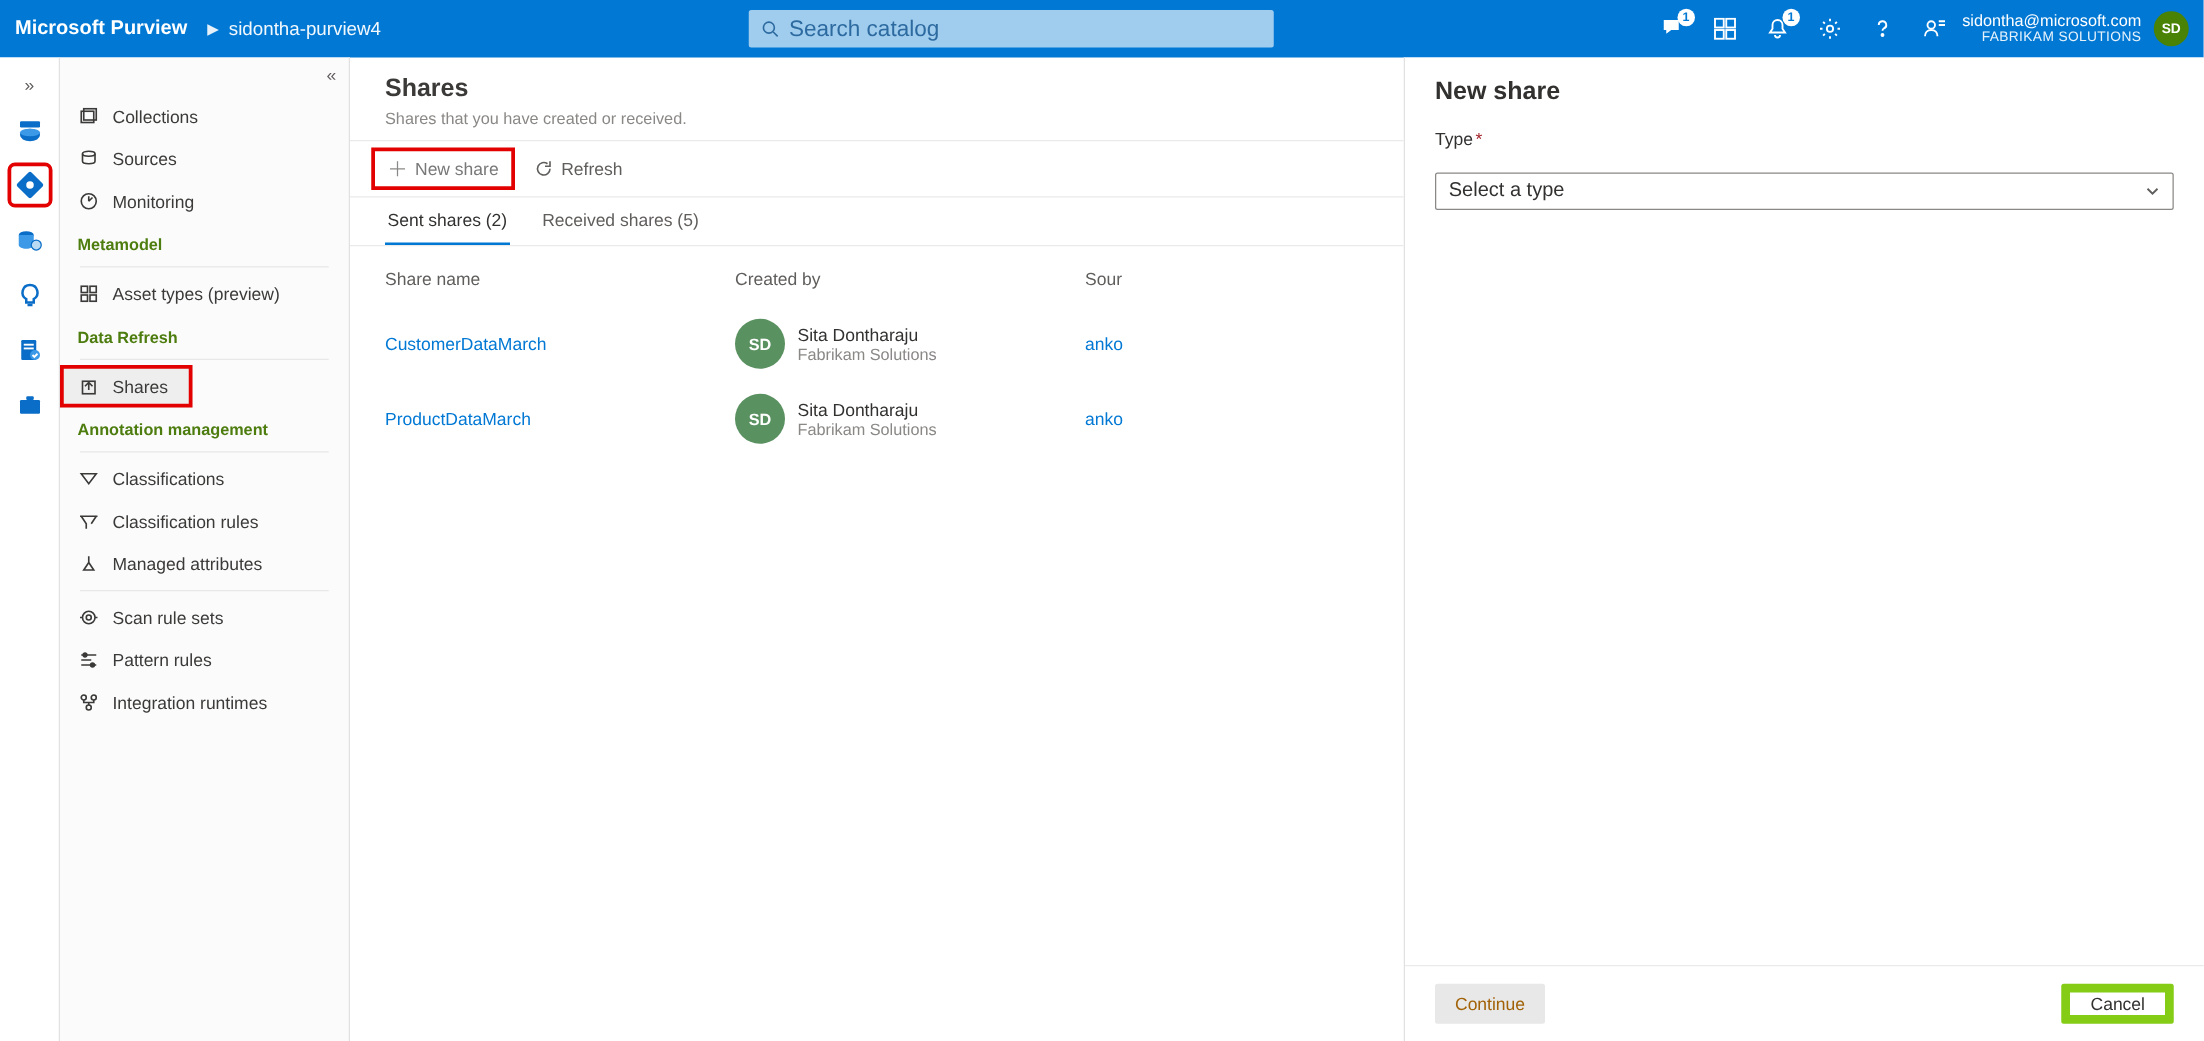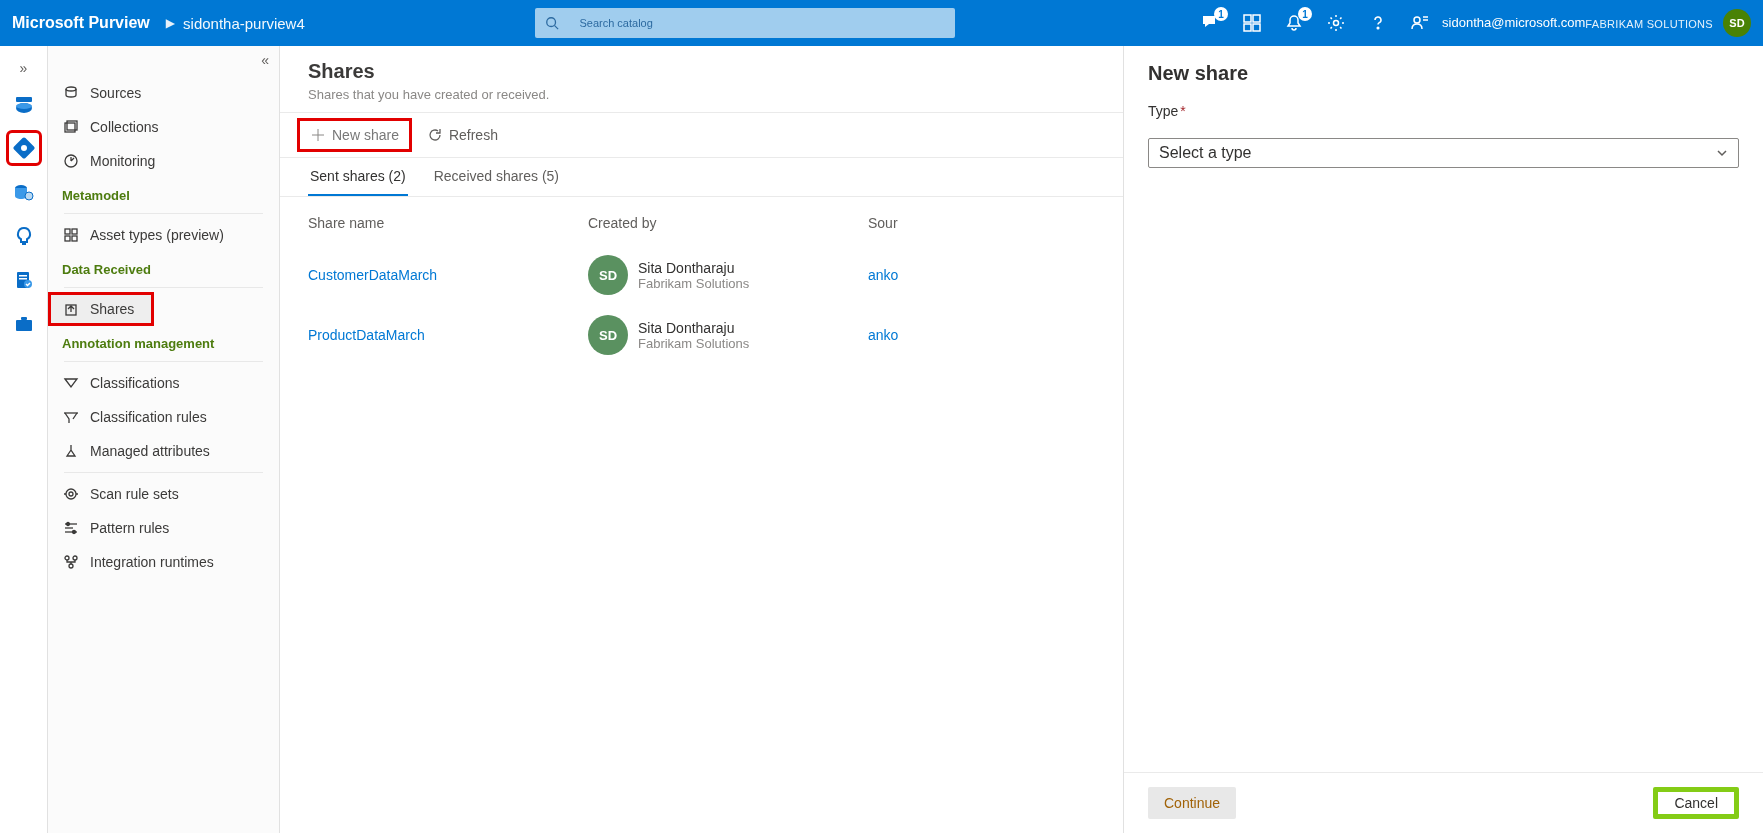--- a/index.html
+++ b/index.html
@@ -6,25 +6,25 @@
   body { font-family: "Segoe UI", Arial, sans-serif; font-size: 14px; color: #323130; background: #fff; overflow: hidden; }
   
   
   .header { height: 46px; background: #0078d4; display: flex; align-items: center; color: #fff; padding: 0 12px; }
   .header-title { font-size: 16px; font-weight: 600; margin-right: 8px; text-align: center; }
   .header-chevron { margin: 0 8px; font-size: 12px; opacity: 0.9; }
   .header-subtitle { font-size: 15px; opacity: 0.95; }
   .search-wrap { flex: 1; display: flex; justify-content: center; }
   .search-box { width: 420px; height: 30px; background: #a0cdee; border-radius: 2px; display: flex; align-items: center; padding: 0 10px; color: #2c5c8f; }
   .search-box svg { flex-shrink: 0; }
-  .search-box span { margin-left: 20px; font-size: 11px; color: #2c6aa0; }
+  .search-box span { margin-left: 8px; font-size: 18px; color: #2c6aa0; }
   .header-icons { display: flex; align-items: center; gap: 18px; margin-left: 12px; }
   .header-icon { position: relative; display: flex; align-items: center; justify-content: center; width: 24px; height: 24px; cursor: pointer; }
   .badge { position: absolute; top: -4px; right: -6px; background: #fff; color: #0078d4; border-radius: 50%; font-size: 10px; font-weight: 600; width: 14px; height: 14px; display: flex; align-items: center; justify-content: center; }
-  .account { display: flex; flex-direction: row; align-items: flex-end; margin-left: 10px; line-height: 1.2; }
+  .account { display: flex; flex-direction: column; align-items: flex-end; margin-left: 10px; line-height: 1.2; }
   .account-email { font-size: 13px; }
   .account-org { font-size: 11px; opacity: 0.9; letter-spacing: 0.3px; }
   .avatar-circle { width: 28px; height: 28px; border-radius: 50%; background: #498205; color: #fff; font-size: 11px; font-weight: 600; display: flex; align-items: center; justify-content: center; margin-left: 10px; }
   
   
   .layout { display: flex; height: calc(100vh - 46px); }
   
   
   .rail { width: 48px; background: #fff; border-right: 1px solid #e1e1e1; display: flex; flex-direction: column; align-items: center; padding-top: 8px; }
   .rail-expand { height: 28px; display: flex; align-items: center; justify-content: center; width: 100%; color: #605e5c; cursor: pointer; }
@@ -67,21 +67,21 @@
   
   .panel { width: 640px; border-left: 1px solid #e1e1e1; display: flex; flex-direction: column; background: #fff; }
   .panel-body { flex: 1; padding: 16px 24px; }
   .panel-title { font-size: 20px; font-weight: 600; margin-bottom: 18px; }
   .field-label { font-size: 14px; color: #323130; margin-bottom: 19px; }
   .field-label .req { color: #a4262c; margin-left: 2px; }
   .select-box { width: 100%; height: 30px; border: 1px solid #8a8886; border-radius: 2px; display: flex; align-items: center; justify-content: space-between; padding: 0 10px; font-size: 16px; color: #323130; cursor: pointer; }
   .panel-footer { padding: 14px 24px; border-top: 1px solid #eaeaea; display: flex; justify-content: space-between; }
   .btn { height: 32px; padding: 0 16px; font-size: 14px; border-radius: 2px; cursor: pointer; display: flex; align-items: center; }
   .btn-primary-disabled { background: #e8e8e8; color: #a16207; border: none; cursor: default; }
-  .btn-secondary { background: #fff; border: 5px solid #84cc16; color: #323130; }
+  .btn-secondary { background: #fff; border: 7px solid #84cc16; color: #323130; }
 </style>
 </head>
 <body>
 
 <div class="header">
   <span class="header-title">Microsoft Purview</span>
   <span class="header-chevron">▶</span>
   <span class="header-subtitle">sidontha-purview4</span>
   <div class="search-wrap">
     <div class="search-box">
@@ -187,34 +187,34 @@
         </svg>
     </div>
   </div>
 
   <div class="sidebar">
     <div class="sidebar-collapse">«</div>
     <div style="height:24px"></div>
     <div class="nav-item">
       <span class="nicon">
           <svg width="16" height="16" viewBox="0 0 16 16" fill="none" stroke="#3b3a39" stroke-width="1.3">
+            <rect x="2" y="4" width="10" height="9"></rect>
+            <rect x="4" y="2" width="10" height="9"></rect>
+          </svg>
+        </span>
+      <span>Collections</span>
+    </div>
+    <div class="nav-item">
+      <span class="nicon">
+          <svg width="16" height="16" viewBox="0 0 16 16" fill="none" stroke="#3b3a39" stroke-width="1.3">
             <ellipse cx="8" cy="4" rx="5" ry="2"></ellipse>
             <path d="M3 4v6c0 1.1 2.2 2 5 2s5-.9 5-2V4"></path>
           </svg>
         </span>
       <span>Sources</span>
-    </div>
-    <div class="nav-item">
-      <span class="nicon">
-          <svg width="16" height="16" viewBox="0 0 16 16" fill="none" stroke="#3b3a39" stroke-width="1.3">
-            <rect x="2" y="4" width="10" height="9"></rect>
-            <rect x="4" y="2" width="10" height="9"></rect>
-          </svg>
-        </span>
-      <span>Collections</span>
     </div>
     <div class="nav-item">
       <span class="nicon">
           <svg width="16" height="16" viewBox="0 0 16 16" fill="none" stroke="#3b3a39" stroke-width="1.3">
             <circle cx="8" cy="8" r="6"></circle>
             <path d="M8 8l3-3M8 4v4"></path>
           </svg>
         </span>
       <span>Monitoring</span>
     </div>
@@ -226,21 +226,21 @@
           <svg width="16" height="16" viewBox="0 0 16 16" fill="none" stroke="#3b3a39" stroke-width="1.3">
             <rect x="2" y="2" width="5" height="5"></rect>
             <rect x="9" y="2" width="5" height="5"></rect>
             <rect x="2" y="9" width="5" height="5"></rect>
             <rect x="9" y="9" width="5" height="5"></rect>
           </svg>
         </span>
       <span>Asset types (preview)</span>
     </div>
 
-    <div class="nav-group">Data Received</div>
+    <div class="nav-group">Data Refresh</div>
     <hr class="nav-sep">
     <div class="nav-item active highlight-box" style="width:fit-content; padding-right:20px; margin-left:0;">
       <span class="nicon">
           <svg width="16" height="16" viewBox="0 0 16 16" fill="none" stroke="#3b3a39" stroke-width="1.3">
             <rect x="3" y="4" width="10" height="10"></rect>
             <path d="M8 11V6M5 8l3-3 3 3"></path>
           </svg>
         </span>
       <span>Shares</span>
     </div>

